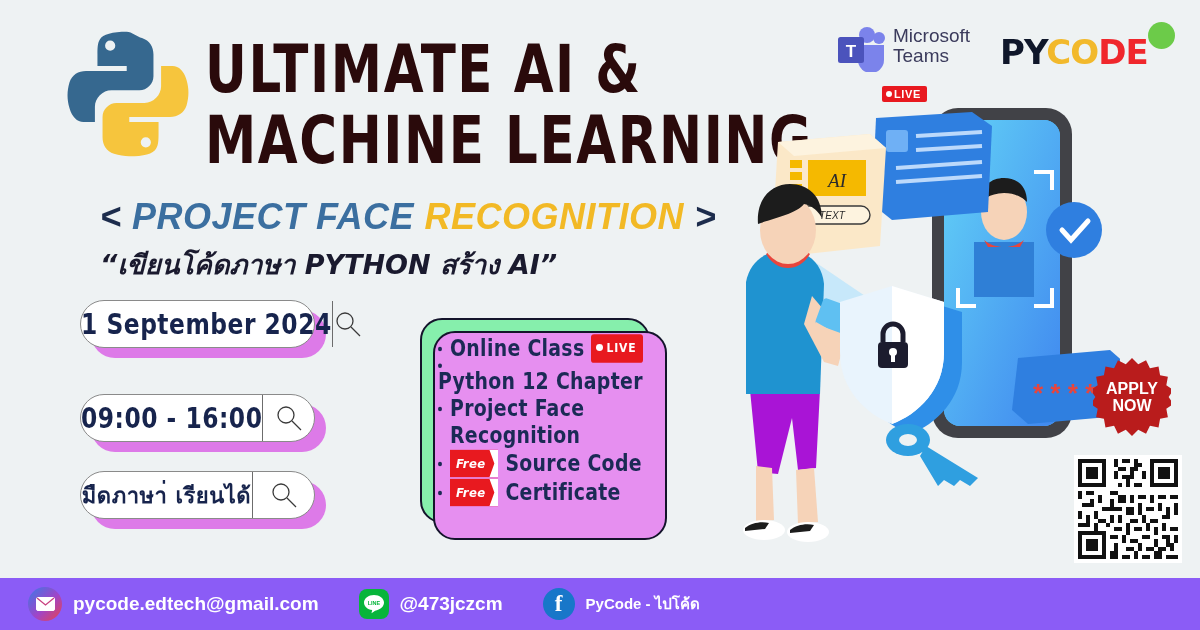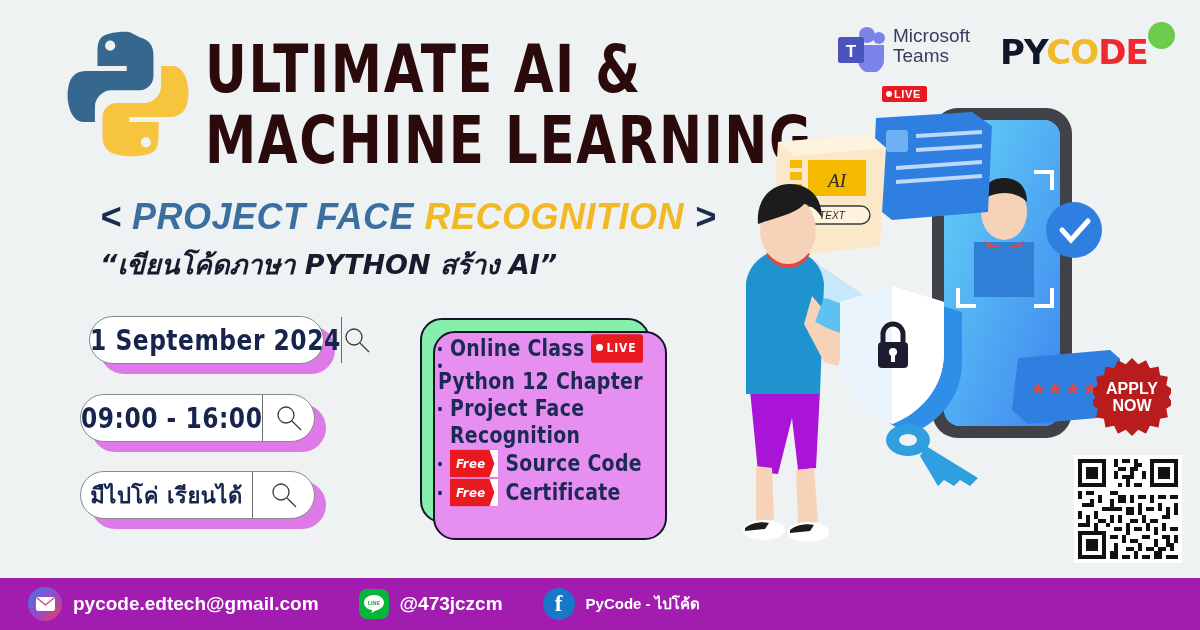--- a/index.html
+++ b/index.html
@@ -49,21 +49,21 @@
     position:absolute; left:80px; width:235px; height:48px;
     background:#fff; border:1.5px solid #8a8a8a;
     border-radius:26px;
     display:flex; align-items:center;
   }
   .pill::after {
     content:""; position:absolute; left:10px; top:9px;
     width:235px; height:48px; border-radius:26px;
     background:#dd7ae8; z-index:-1;
   }
-  .pill.p1 { top:316px;margin-left:9px; }
+  .pill.p1 { top:300px; }
   .pill.p2 { top:394px; }
   .pill.p3 { top:471px; }
   .pill-text {
     flex:1; text-align:center;
     font-family:"Liberation Sans Narrow","DejaVu Sans Condensed","Liberation Sans",sans-serif;
     font-weight:bold; font-size:26px; color:#17244d;
     letter-spacing:0.5px; white-space:nowrap;
     transform:scaleY(1.12);
   }
   .pill-text.thai {
@@ -166,21 +166,21 @@
     color:#fff; font-weight:bold; font-size:16px; line-height:17px;
     text-align:center; font-family:"Liberation Sans",sans-serif;
   }
 
   
   .qr { position:absolute; left:1074px; top:455px; width:108px; height:108px; background:#fff; padding:4px; z-index:6; }
 
   
   .footer {
     position:absolute; left:0; bottom:0; width:1200px; height:52px;
-    background:#a21caf; display:flex; align-items:center;
+    background:#8b5cf6; display:flex; align-items:center;
   }
   .fitem { display:flex; align-items:center; }
   .fitem.e { margin-left:28px; }
   .fitem.l { margin-left:40px; }
   .fitem.f { margin-left:40px; }
   .flabel {
     color:#fff; font-weight:bold; font-size:19px; margin-left:11px;
     font-family:"Liberation Sans",sans-serif; white-space:nowrap;
   }
   .flabel.thai { font-family:Liberation Sans, sans-serif; font-size:15px; }
@@ -231,21 +231,21 @@
 <div class="pill p2">
   <div class="pill-text">09:00 - 16:00</div>
   <div class="pill-mag">
     <svg width="30" height="30" viewBox="0 0 30 30">
         <circle cx="12" cy="12" r="8" fill="none" stroke="#3a3a3a" stroke-width="1.3"></circle>
         <line x1="18" y1="18" x2="27" y2="27" stroke="#3a3a3a" stroke-width="1.3"></line>
       </svg>
   </div>
 </div>
 <div class="pill p3">
-  <div class="pill-text thai">มืไปโค่ เรียนได้</div>
+  <div class="pill-text thai">มืดภาษา่ เรียนได้</div>
   <div class="pill-mag">
     <svg width="30" height="30" viewBox="0 0 30 30">
         <circle cx="12" cy="12" r="8" fill="none" stroke="#3a3a3a" stroke-width="1.3"></circle>
         <line x1="18" y1="18" x2="27" y2="27" stroke="#3a3a3a" stroke-width="1.3"></line>
       </svg>
   </div>
 </div>
 
 <div class="feat">
   <ul>

